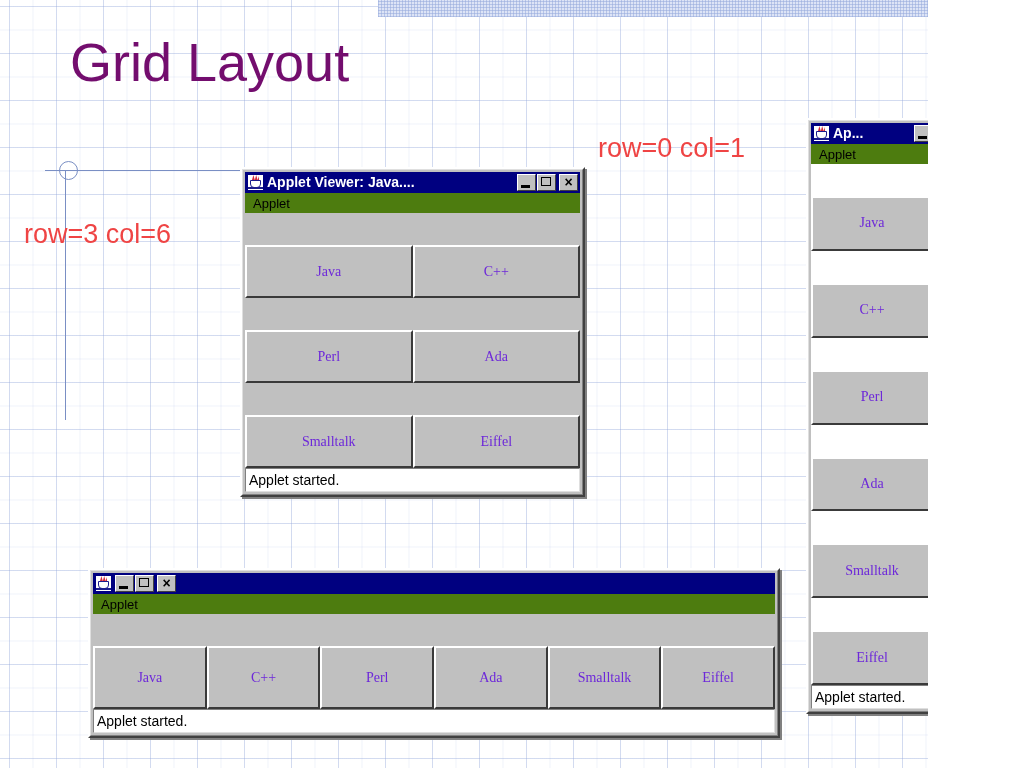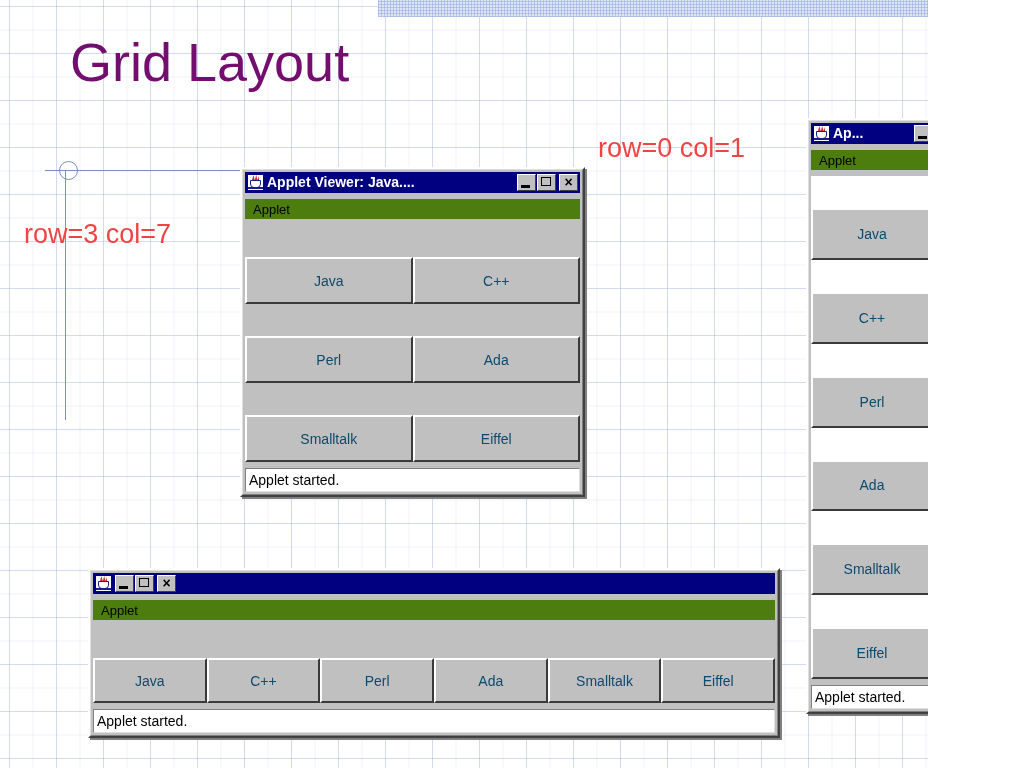--- a/index.html
+++ b/index.html
@@ -116,21 +116,20 @@
     position: absolute;
     left: 0; top: 0; right: 0; bottom: 0;
     border-top: 1px solid #dfdfdf;
     border-left: 1px solid #dfdfdf;
     border-right: 1px solid #808080;
     border-bottom: 1px solid #808080;
     box-sizing: border-box;
     display: flex;
     flex-direction: column;
     padding: 2px;
-    gap: 6px;
   }
 
   .titlebar {
     background: #000080;
     height: 21px;
     display: flex;
     align-items: center;
     padding: 0 2px 0 2px;
     flex: 0 0 auto;
   }
@@ -231,22 +230,22 @@
     background: #c0c0c0;
     border-top: 2px solid #ffffff;
     border-left: 2px solid #ffffff;
     border-right: 2px solid #3a3a3a;
     border-bottom: 2px solid #3a3a3a;
     box-sizing: border-box;
     display: flex;
     align-items: center;
     justify-content: center;
     font-size: 14px;
-    color: #0c4a6e;
-    font-family: Liberation Sans, sans-serif;
+    color: #6d28d9;
+    font-family: Liberation Serif, serif;
     margin-top: 32px;
   }
 
   
   #win-grid32 { left: 240px; top: 167px; width: 345px; height: 330px; }
   #win-grid32 .applet-area { flex-direction: column; }
   .grid32 {
     flex: 1 1 auto;
     display: grid;
     grid-template-columns: 1fr 1fr;
@@ -310,21 +309,21 @@
   <div class="top-band"></div>
 
   <div class="guide-hline"></div>
   <div class="guide-vline"></div>
   <div class="guide-circle"></div>
   <div class="right-vline"></div>
 
   <div class="slide-title">Grid Layout</div>
 
   <div class="annot annot-a">row=0 col=1</div>
-  <div class="annot annot-b">row=3 col=7</div>
+  <div class="annot annot-b">row=3 col=6</div>
 
   <div class="win" id="win-grid32">
     <div class="win-inner">
 
       <div class="titlebar">
         <div class="title-icon">
           <div class="steam"></div>
             <div class="cup"></div>
             <div class="cup-saucer"></div>
         </div>

